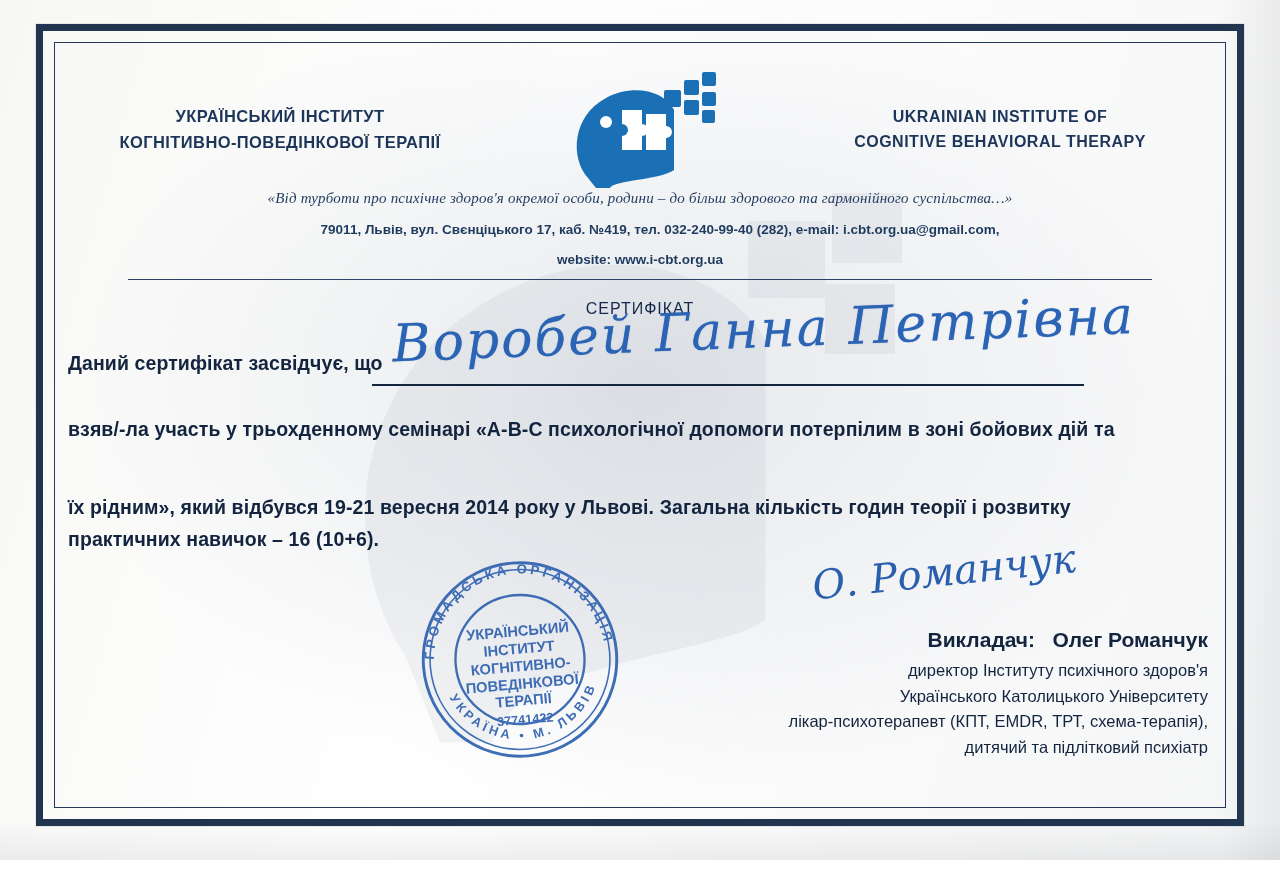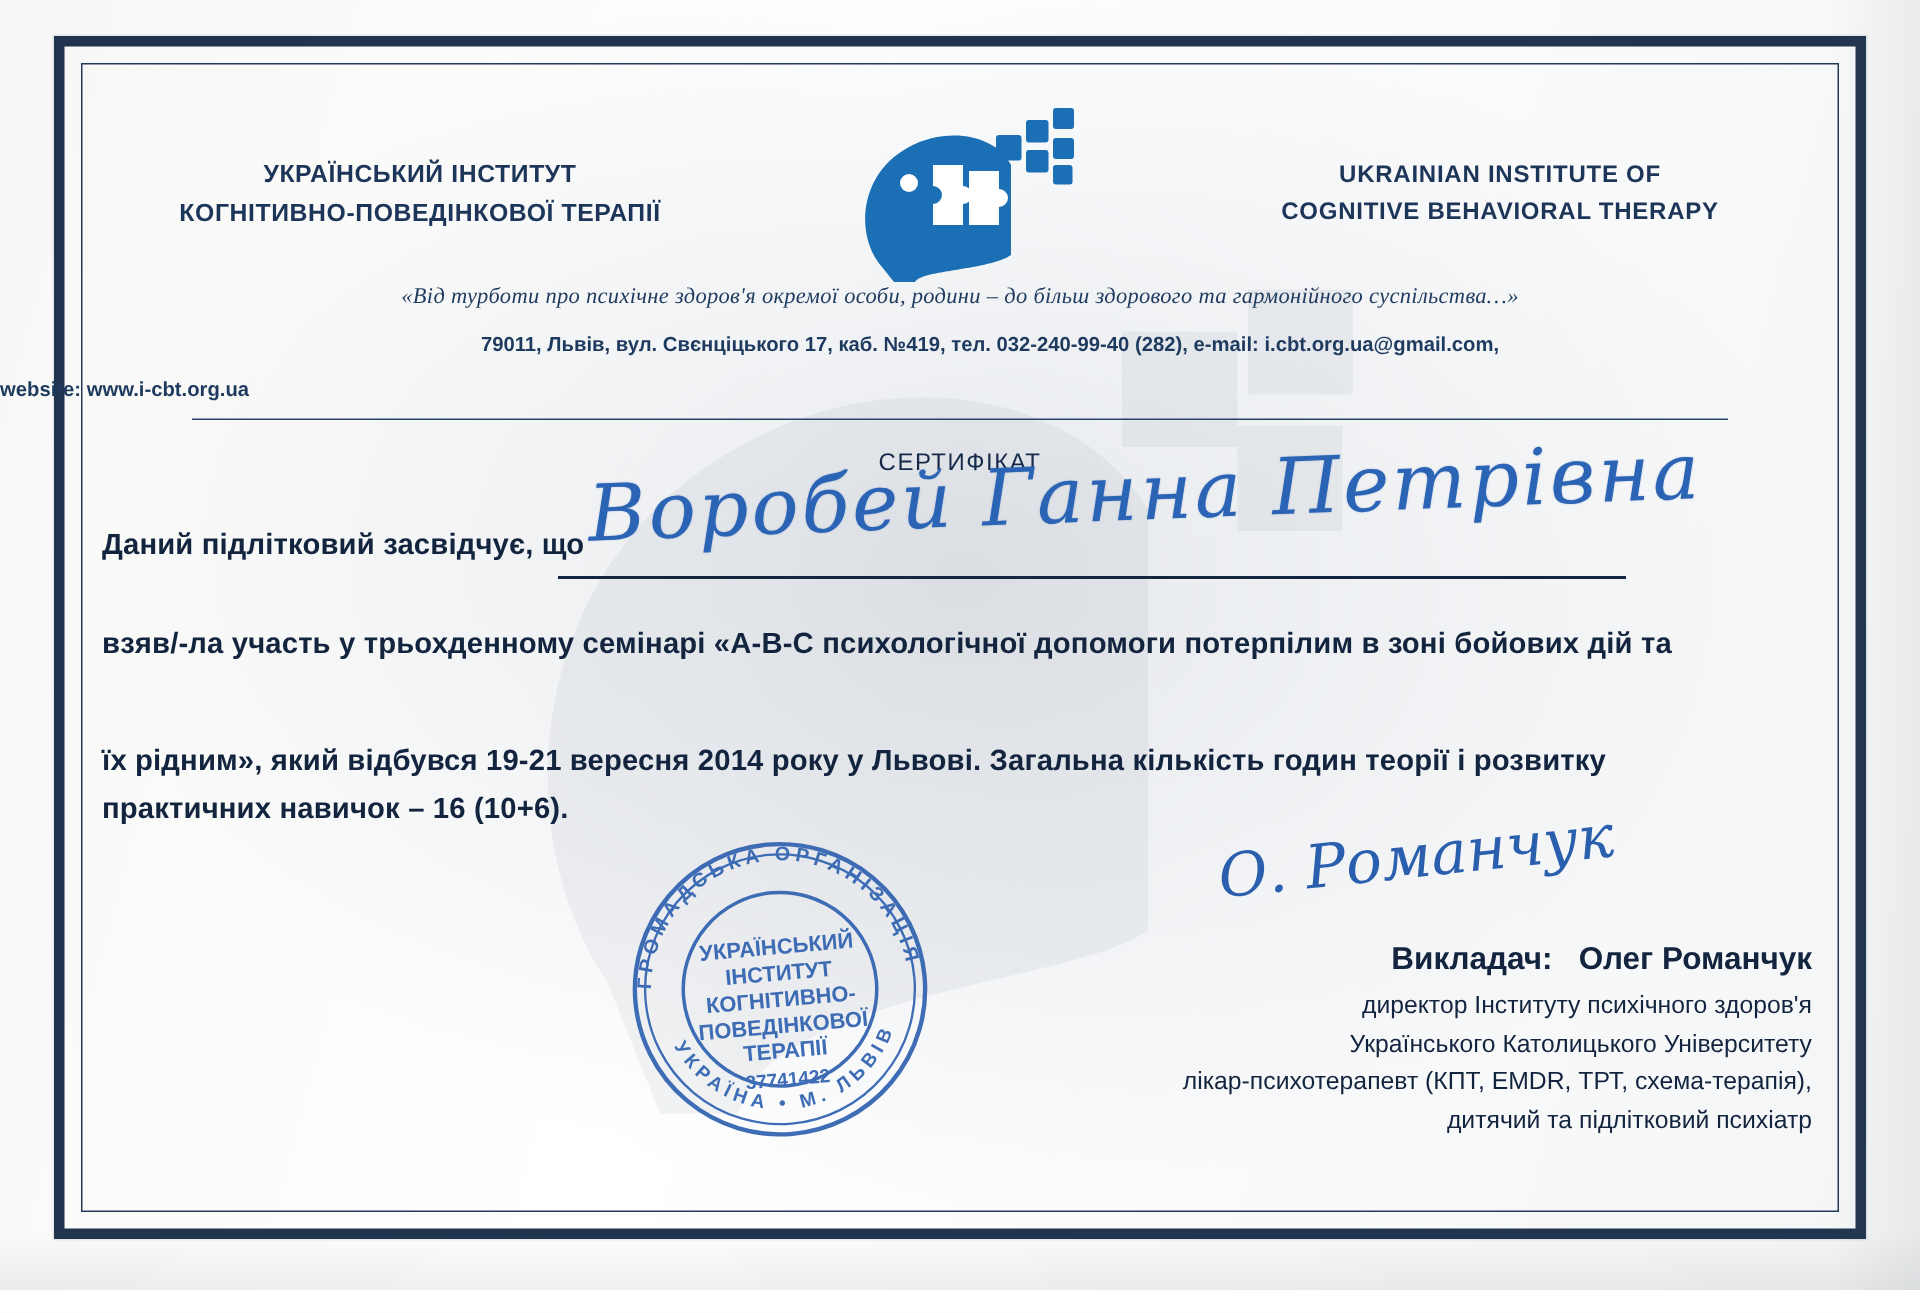--- a/index.html
+++ b/index.html
@@ -104,20 +104,21 @@
     text-align: center;
     font-size: 13.5px;
     font-weight: bold;
     color: #1e3a5f;
     margin-left: 40px;
   }
   .contact2 {
     position: absolute;
     left: 0; right: 0;
     top: 252px;
+    text-align: center;
     font-size: 13.5px;
     font-weight: bold;
     color: #1e3a5f;
   }
   .rule {
     position: absolute;
     left: 128px;
     width: 1024px;
     top: 279px;
     height: 1px;
@@ -282,21 +283,21 @@
     </div>
   </div>
 
   <div class="motto">«Від турботи про психічне здоров'я окремої особи, родини – до більш здорового та гармонійного суспільства…»</div>
   <div class="contact1">79011, Львів, вул. Свєнціцького 17, каб. №419, тел. 032-240-99-40 (282), e-mail: i.cbt.org.ua@gmail.com,</div>
   <div class="contact2">website: www.i-cbt.org.ua</div>
   <div class="rule"></div>
 
   <div class="cert-title">СЕРТИФІКАТ</div>
 
-  <div class="body-line l1">Даний підлітковий засвідчує, що</div>
+  <div class="body-line l1">Даний сертифікат засвідчує, що</div>
   <div class="name-blank"></div>
   <div class="handwriting">Воробей Ганна Петрівна</div>
 
   <div class="body-line l2">взяв/-ла участь у трьохденному семінарі «А-В-С психологічної допомоги потерпілим в зоні бойових дій та</div>
   <div class="body-line l3">їх рідним», який відбувся 19-21 вересня 2014  року у Львові. Загальна кількість годин теорії і розвитку</div>
   <div class="body-line l4">практичних навичок – 16 (10+6).</div>
 
   <svg class="stamp" viewBox="0 0 220 220">
     <defs>
       <path id="arcTop" d="M 22,110 A 88,88 0 0 1 198,110"></path>

